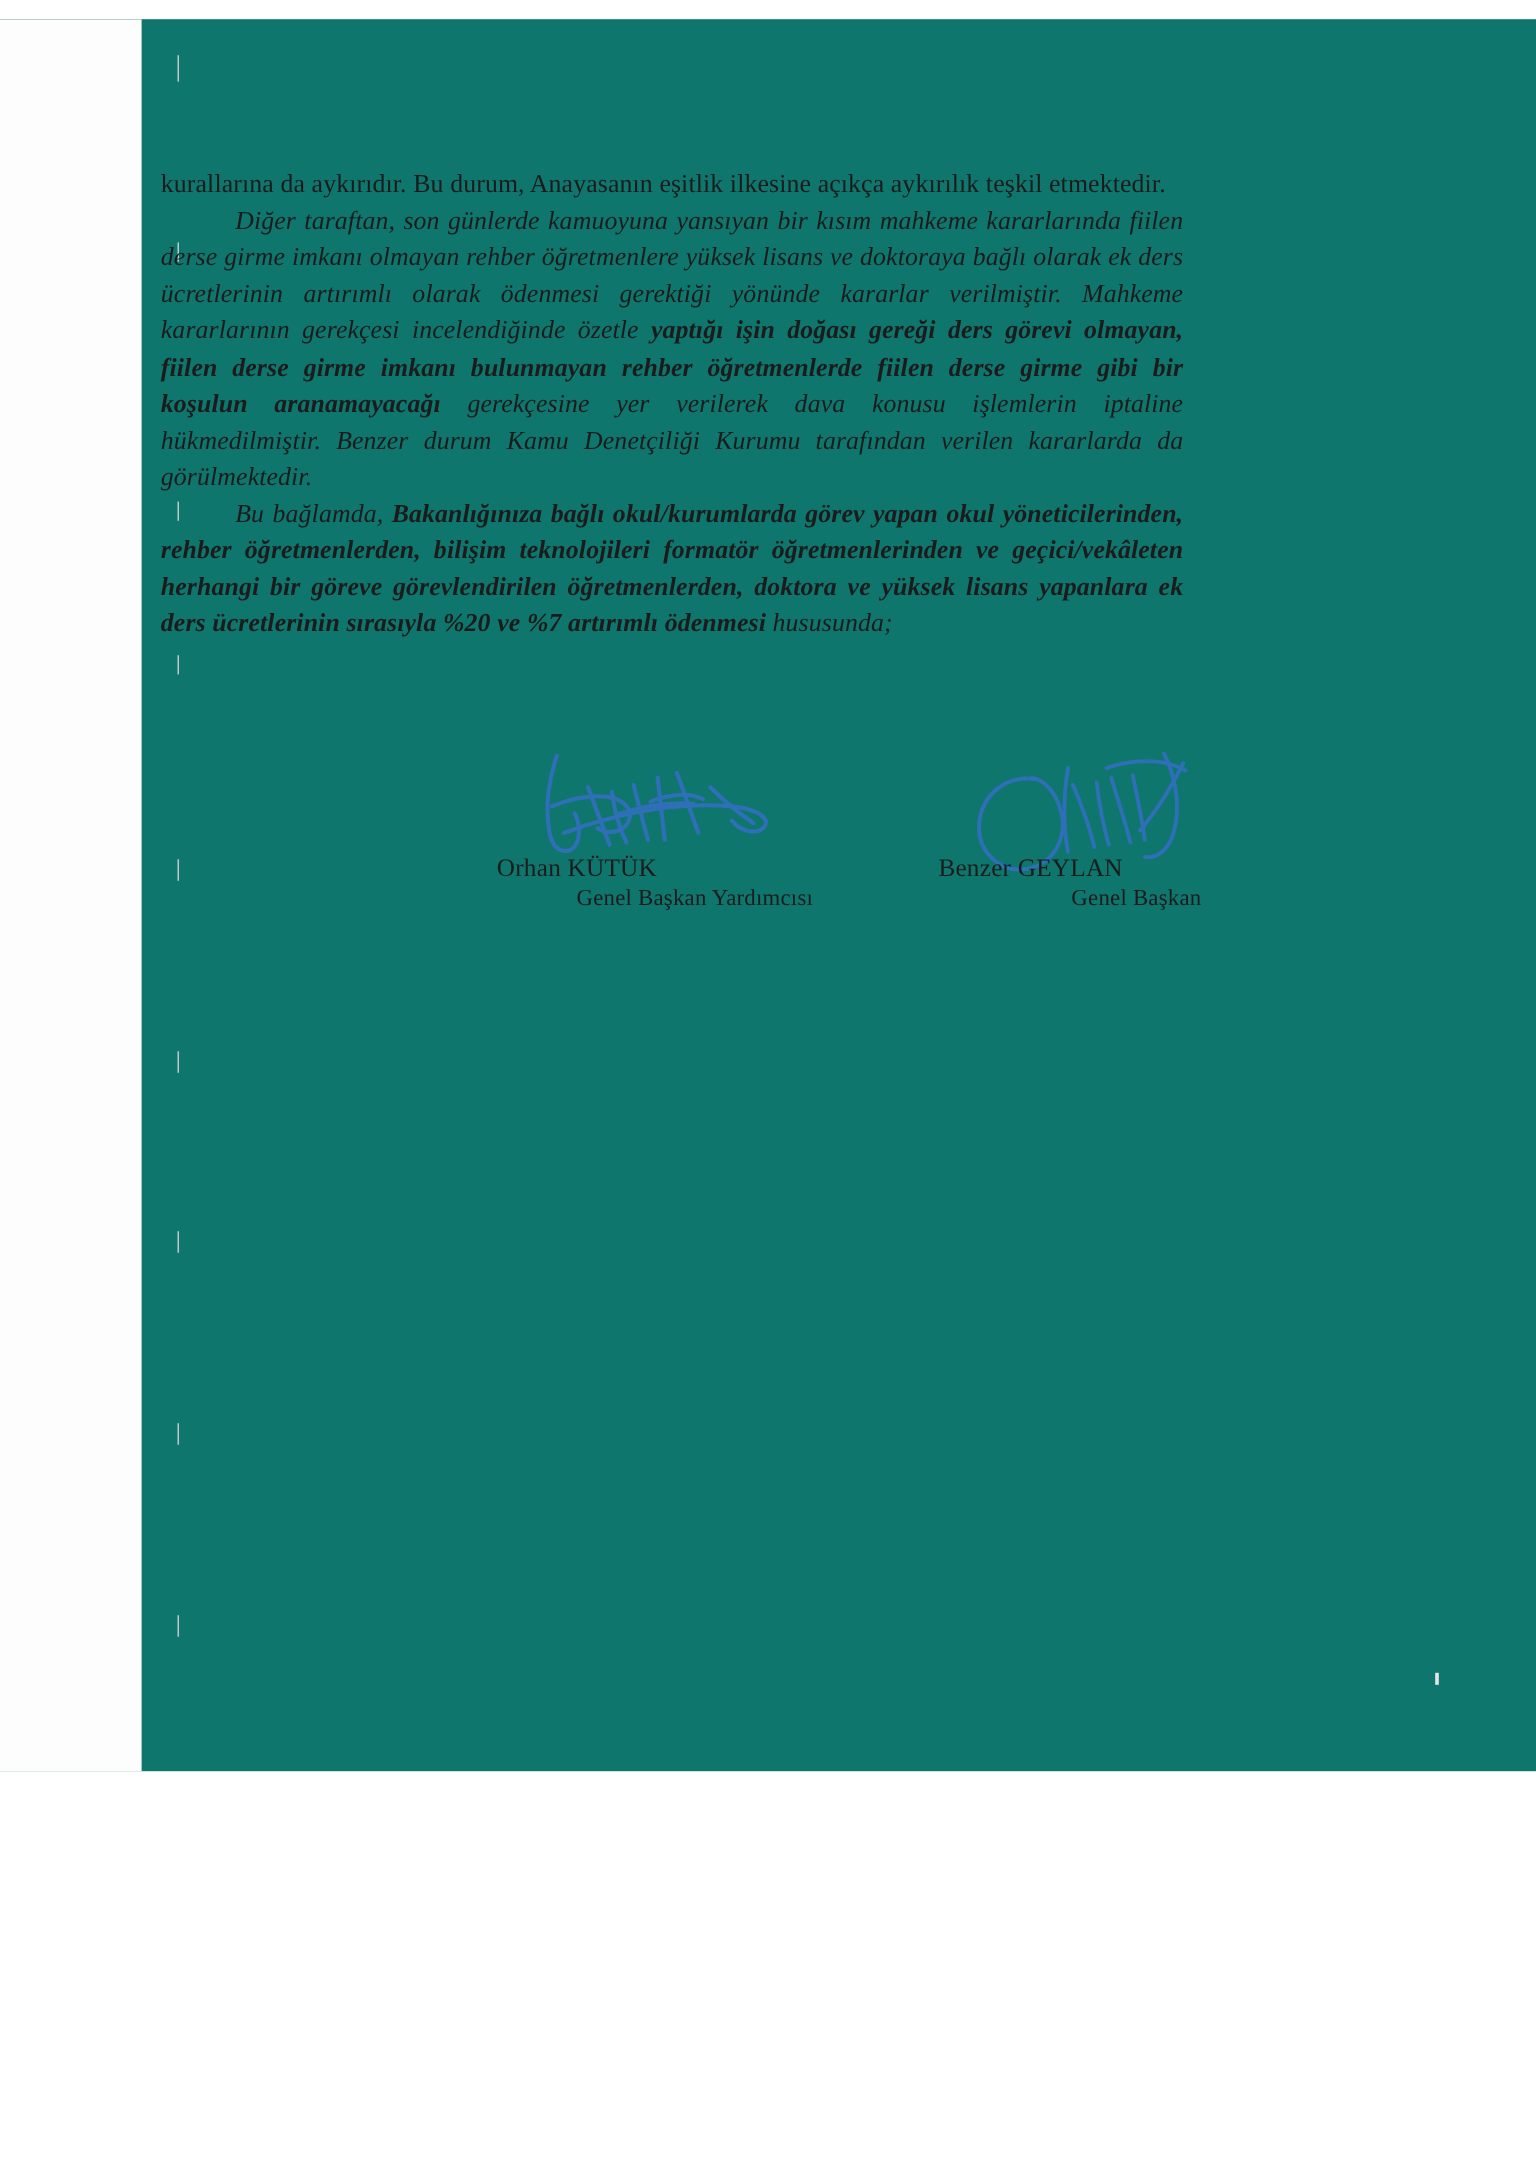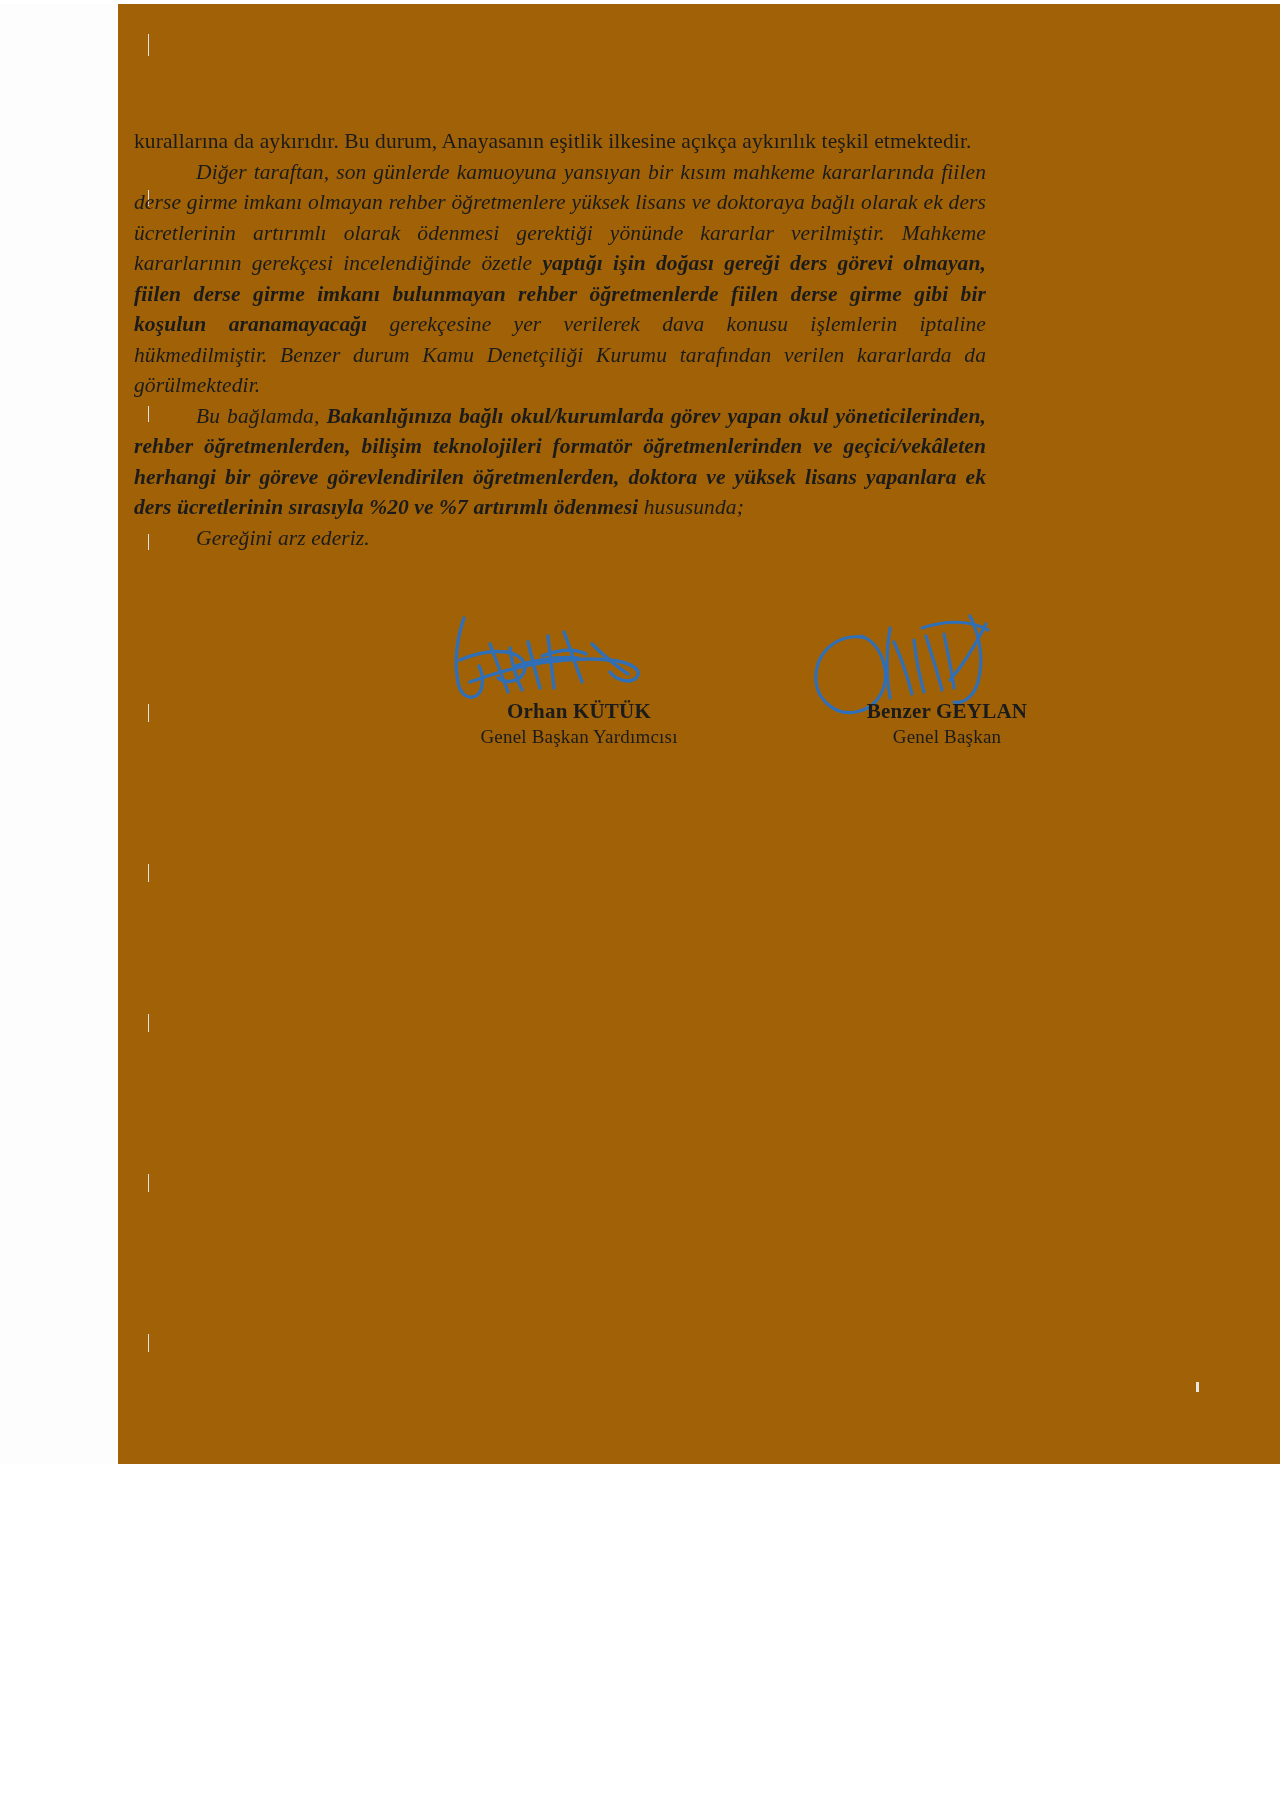--- a/index.html
+++ b/index.html
@@ -5,22 +5,22 @@
 <style>
   html, body {
     margin: 0;
     padding: 0;
     background: #ffffff;
   }
   .page {
     position: relative;
     width: 1280px;
     height: 1460px;
-    margin: 4px auto;
-    background: #a16207;
+    margin: 16px auto;
+    background: #0f766e;
     overflow: hidden;
     font-family: "Liberation Serif", "DejaVu Serif", serif;
     color: #1b1b1b;
   }
 
   
   .scan-edge-left {
     position: absolute;
     left: 0; top: 0;
     width: 118px; height: 1810px;
@@ -70,23 +70,23 @@
     height: 170px;
   }
 
   .sig-ink {
     position: absolute;
     pointer-events: none;
   }
   .sign-name {
     position: absolute;
     width: 330px;
-    text-align: center;
+    text-align: left;
     font-size: 21px;
-    font-weight: bold;
+    font-weight: normal;
     line-height: 26px;
     letter-spacing: 0.2px;
     white-space: nowrap;
   }
   .sign-title {
     position: absolute;
     width: 330px;
     text-align: center;
     font-size: 19px;
     font-weight: normal;
@@ -111,21 +111,20 @@
   <div class="scan-line" style="top:1170px;height:18px;"></div>
   <div class="scan-line" style="top:1330px;height:18px;"></div>
   <div class="scan-line" style="top:1490px;height:18px;"></div>
   <div class="scan-line" style="top:1640px;height:18px;"></div>
   <div class="scan-speck" style="left:1196px;top:1378px;width:3px;height:10px;"></div>
 
   <div class="content">
     <p class="para"><span>kurallarına da aykırıdır. Bu durum, Anayasanın eşitlik ilkesine açıkça aykırılık teşkil etmektedir.</span></p>
     <p class="para indent"><span>Diğer taraftan, son günlerde kamuoyuna yansıyan bir kısım mahkeme kararlarında fiilen derse girme imkanı olmayan rehber öğretmenlere yüksek lisans ve doktoraya bağlı olarak ek ders ücretlerinin artırımlı olarak ödenmesi gerektiği yönünde kararlar verilmiştir. Mahkeme kararlarının gerekçesi incelendiğinde özetle </span><span class="b">yaptığı işin doğası gereği ders görevi olmayan, fiilen derse girme imkanı bulunmayan rehber öğretmenlerde fiilen derse girme gibi bir koşulun aranamayacağı</span><span> gerekçesine yer verilerek dava konusu işlemlerin iptaline hükmedilmiştir. Benzer durum Kamu Denetçiliği Kurumu tarafından verilen kararlarda da görülmektedir.</span></p>
     <p class="para indent"><span>Bu bağlamda, </span><span class="b">Bakanlığınıza bağlı okul/kurumlarda görev yapan okul yöneticilerinden, rehber öğretmenlerden, bilişim teknolojileri formatör öğretmenlerinden ve geçici/vekâleten herhangi bir göreve görevlendirilen öğretmenlerden, doktora ve yüksek lisans yapanlara ek ders ücretlerinin sırasıyla %20 ve %7 artırımlı ödenmesi</span><span> hususunda;</span></p>
-    <p class="para indent"><span>Gereğini arz ederiz.</span></p>
   </div>
 
   <div class="sign-area">
 
     <svg class="sig-ink" style="left:290px;top:8px;" width="290" height="105" viewBox="0 0 290 105">
       <g fill="none" stroke="#2f6fb8" stroke-width="3.4" stroke-linecap="round" stroke-linejoin="round">
         <path d="M40 14 C33 34, 30 58, 34 78 C36 90, 44 96, 52 92 C60 87, 60 72, 55 62"></path>
         <path d="M36 56 C50 50, 66 46, 82 48 C95 50, 104 58, 100 68 C96 78, 82 80, 74 74"></path>
         <path d="M66 40 C72 56, 78 72, 84 88"></path>
         <path d="M86 44 C88 60, 92 74, 98 86"></path>

